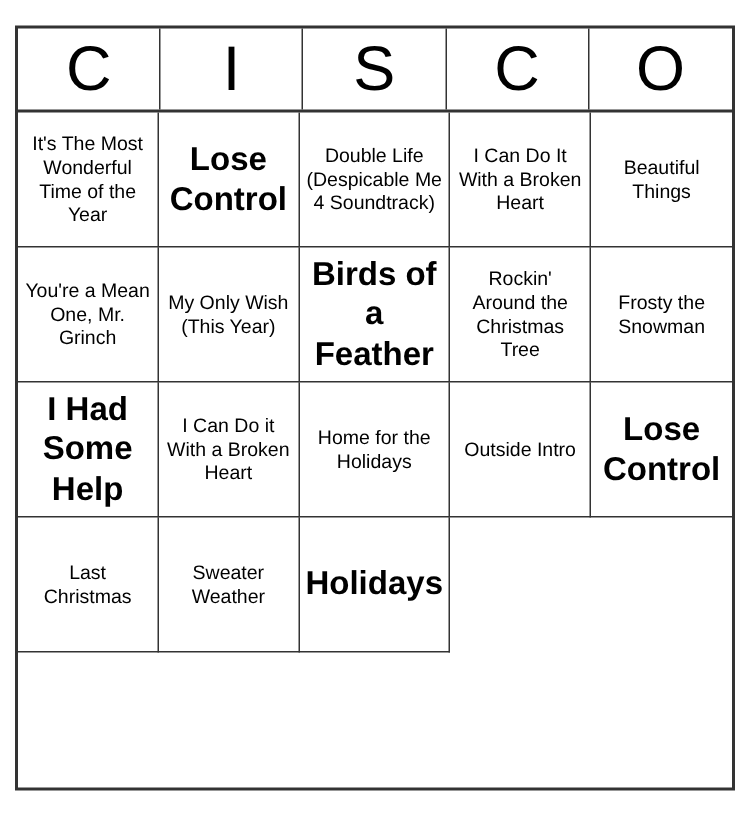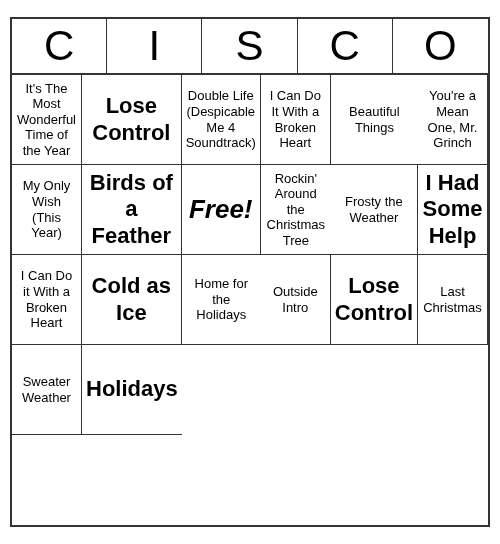--- a/index.html
+++ b/index.html
@@ -27,21 +27,21 @@
       font-weight: normal;
       padding: 6px 0;
       border-right: 1px solid #333;
       line-height: 1;
     }
     .bingo-header-cell:last-child {
       border-right: none;
     }
     .bingo-grid {
       display: grid;
-      grid-template-columns: repeat(6, 1fr);
+      grid-template-columns: repeat(5, 1fr);
       grid-template-rows: repeat(5, 1fr);
     }
     .bingo-cell {
       border-right: 1px solid #333;
       border-bottom: 1px solid #333;
       min-height: 90px;
       display: flex;
       align-items: center;
       justify-content: center;
       text-align: center;
@@ -98,37 +98,31 @@
       </div>
       <div class="bingo-cell">
         <span class="cell-text">You're a Mean One, Mr. Grinch</span>
       </div>
       <div class="bingo-cell">
         <span class="cell-text">My Only Wish (This Year)</span>
       </div>
       <div class="bingo-cell large-text">
         <span class="cell-text">Birds of a Feather</span>
       </div>
-      <div class="bingo-cell free">
-        <span class="cell-text">Free!</span>
-      </div>
       <div class="bingo-cell">
         <span class="cell-text">Rockin' Around the Christmas Tree</span>
       </div>
       <div class="bingo-cell">
-        <span class="cell-text">Frosty the Weather</span>
+        <span class="cell-text">Frosty the Snowman</span>
       </div>
       <div class="bingo-cell large-text">
         <span class="cell-text">I Had Some Help</span>
       </div>
       <div class="bingo-cell">
         <span class="cell-text">I Can Do it With a Broken Heart</span>
-      </div>
-      <div class="bingo-cell large-text">
-        <span class="cell-text">Cold as Ice</span>
       </div>
       <div class="bingo-cell">
         <span class="cell-text">Home for the Holidays</span>
       </div>
       <div class="bingo-cell">
         <span class="cell-text">Outside Intro</span>
       </div>
       <div class="bingo-cell large-text">
         <span class="cell-text">Lose Control</span>
       </div>

